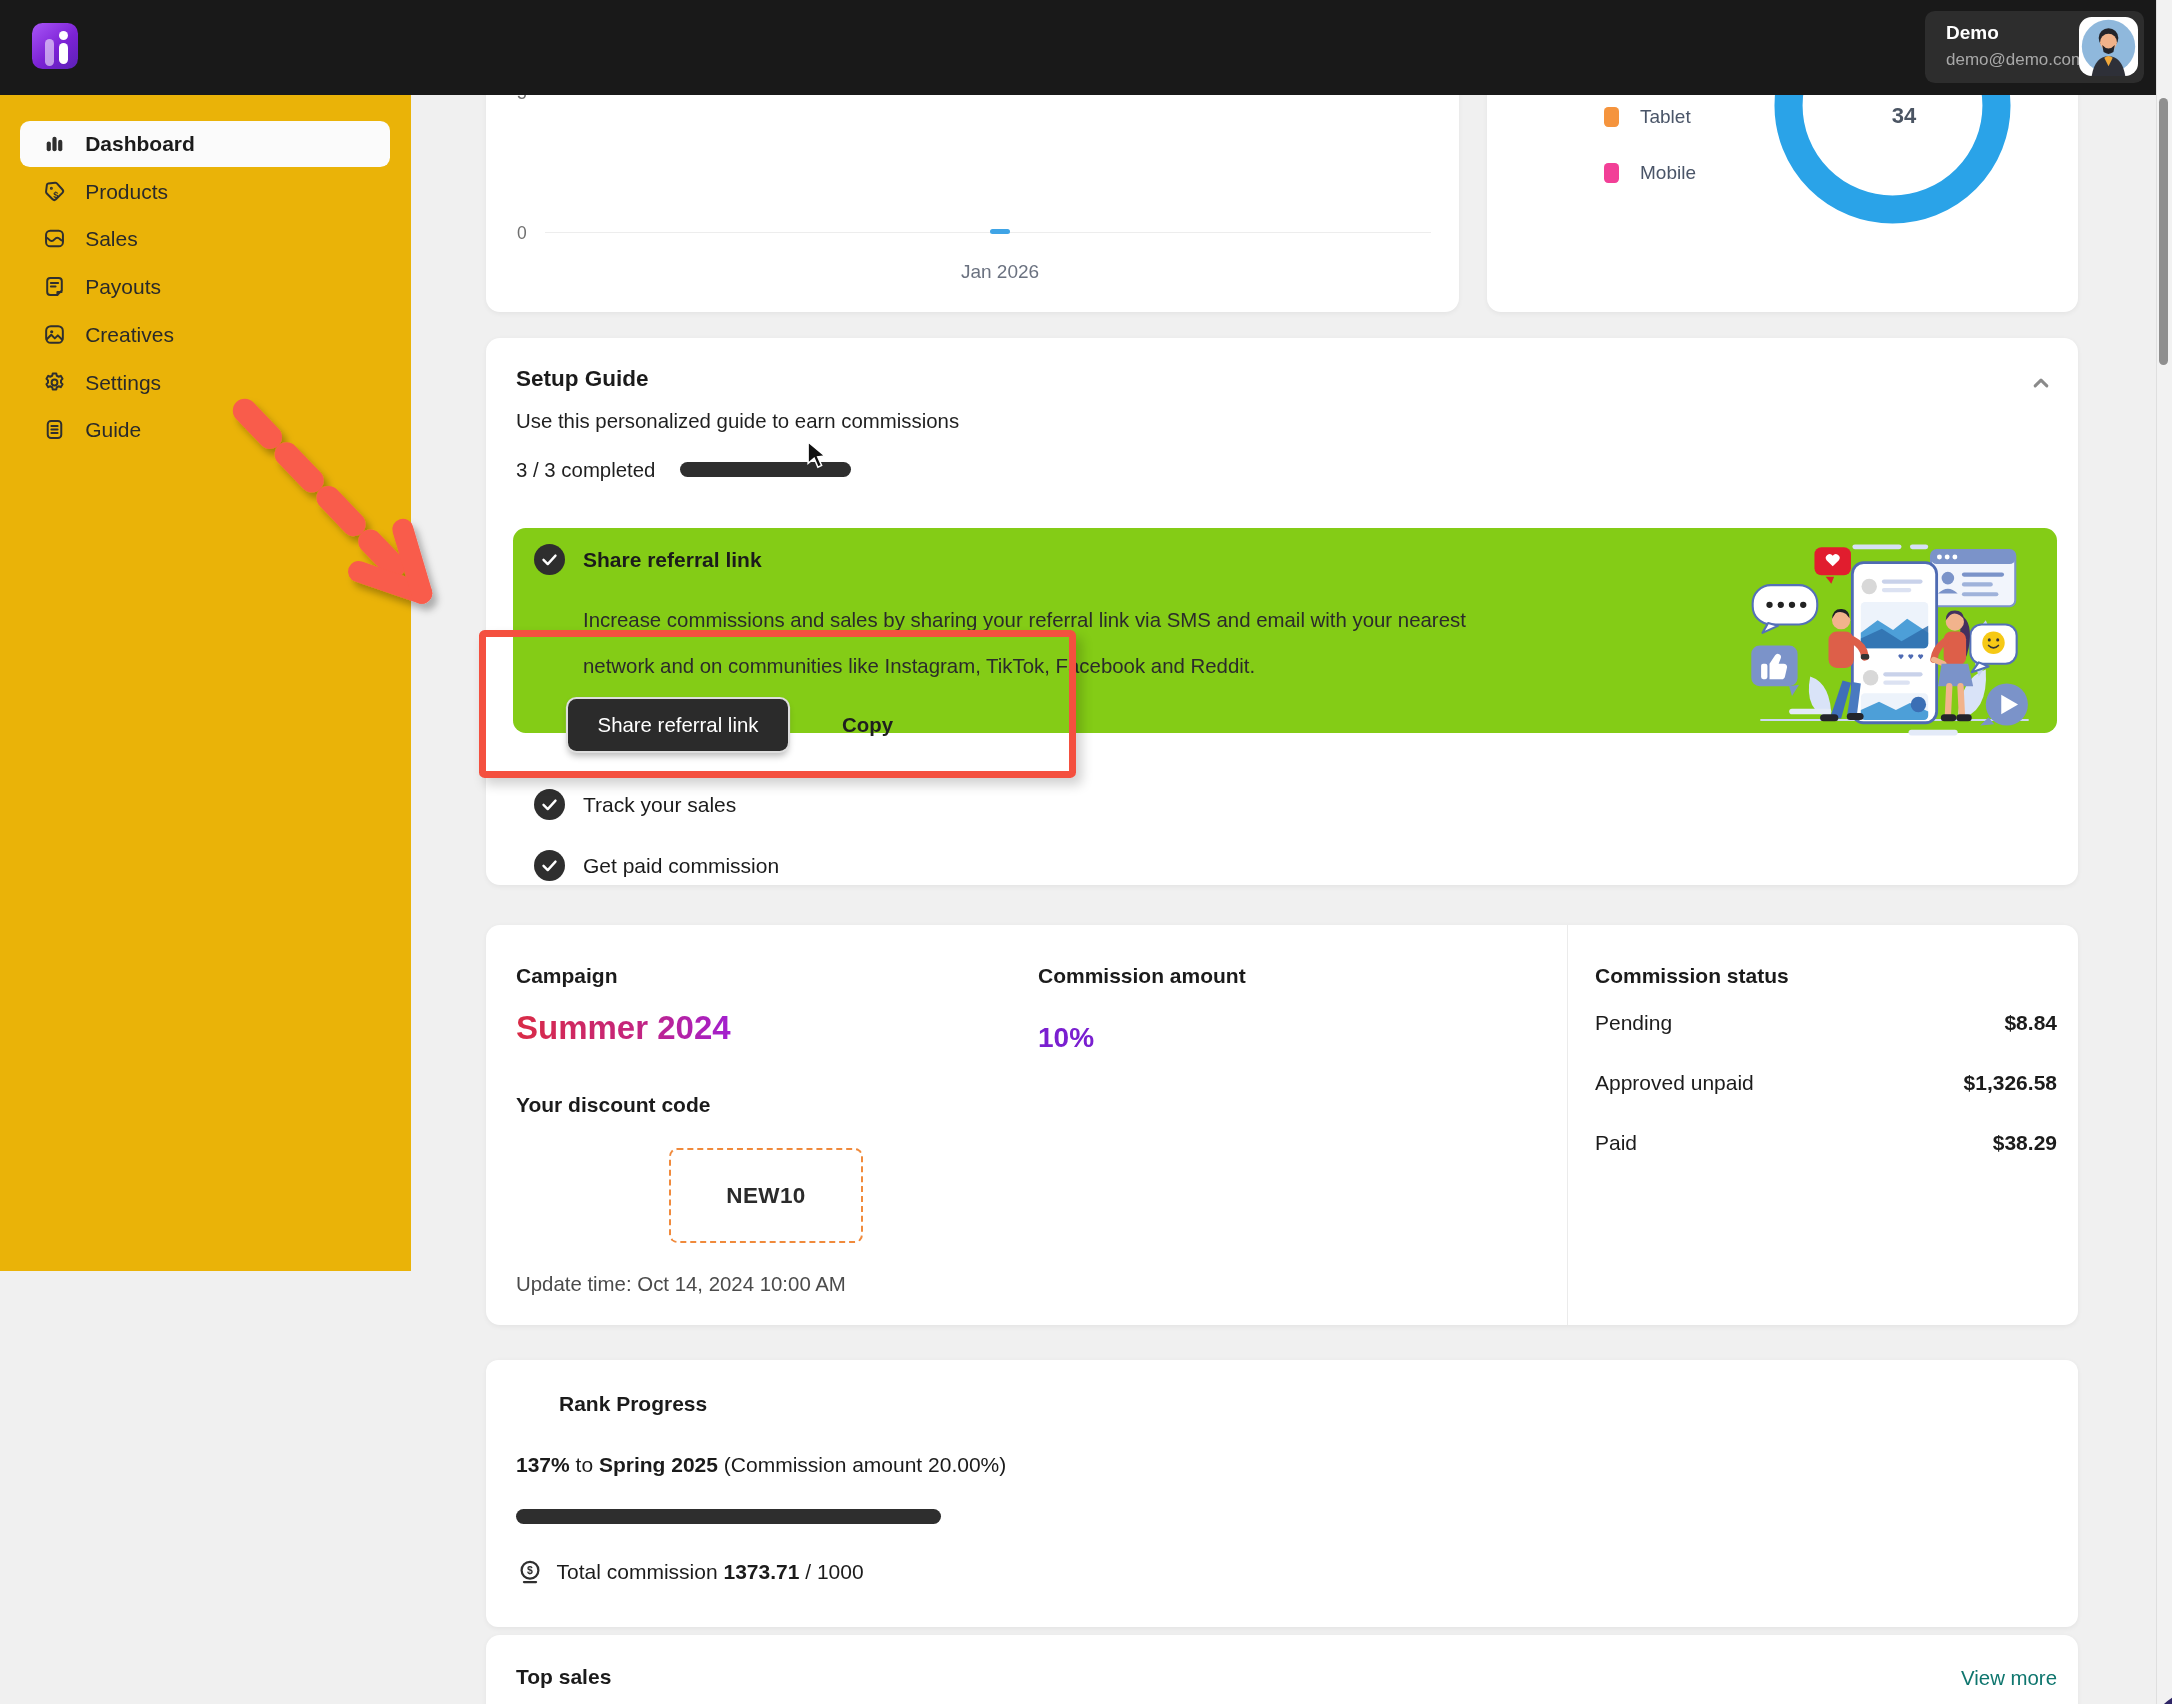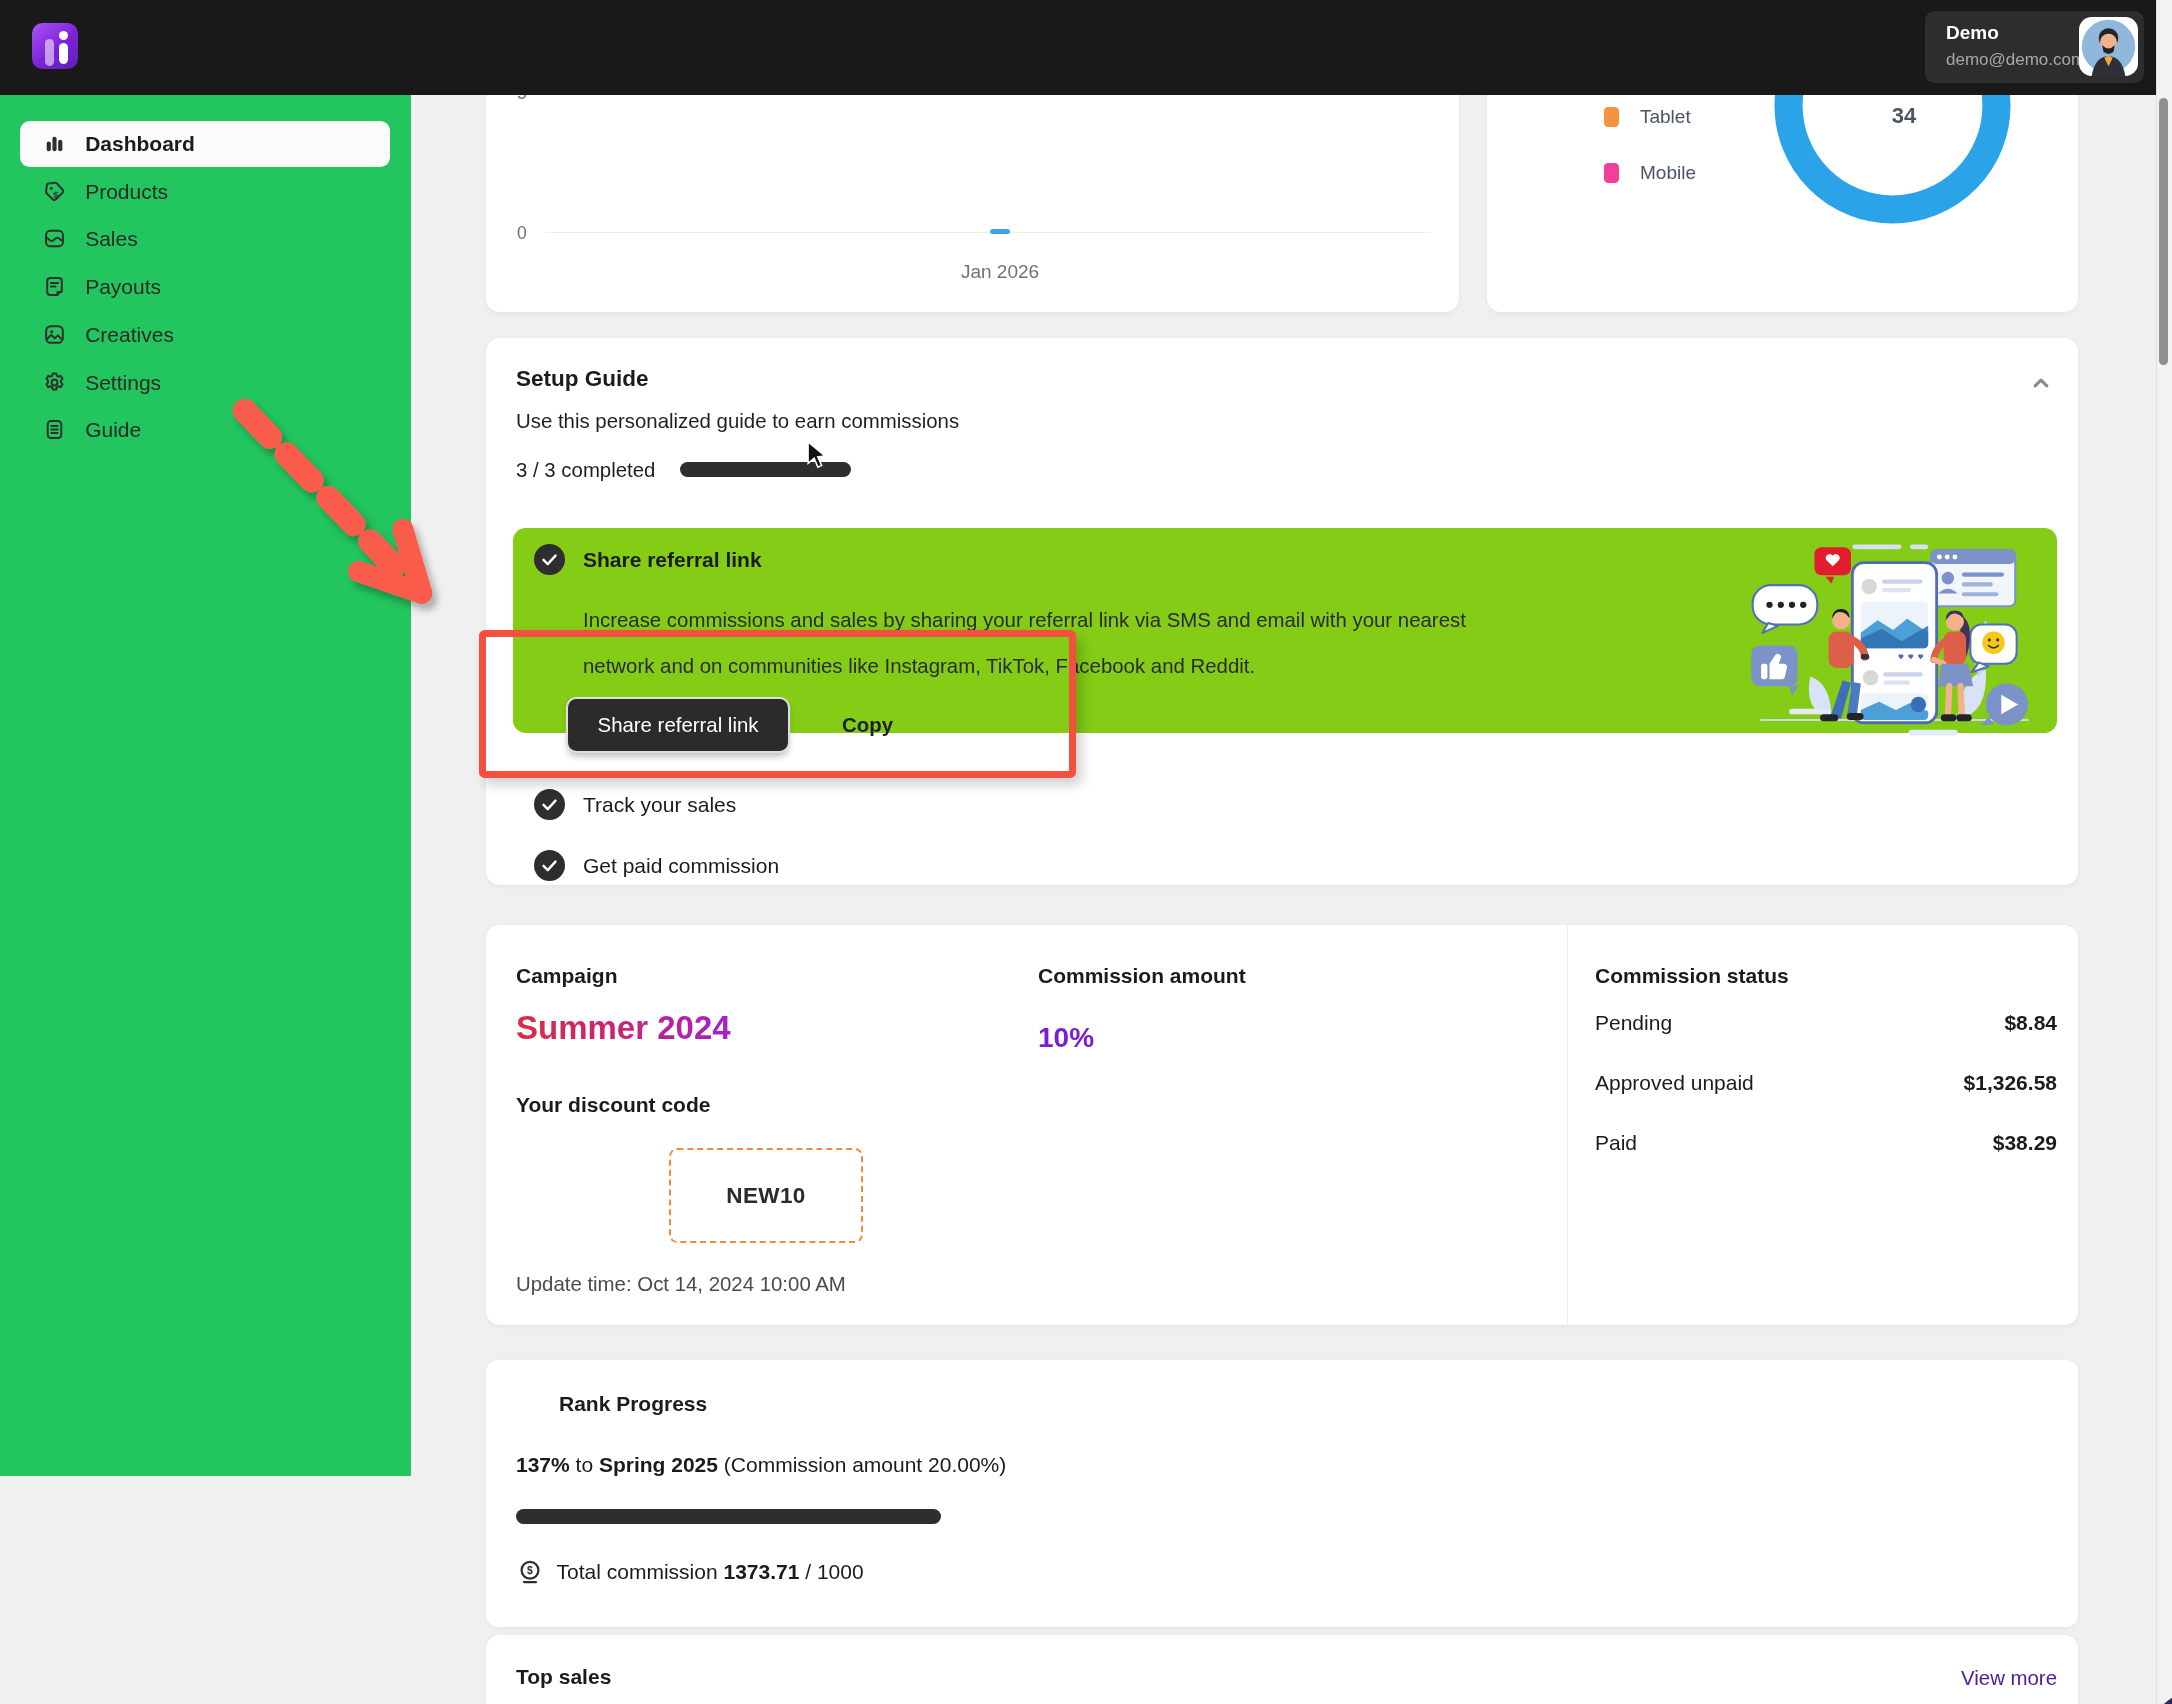--- a/index.html
+++ b/index.html
@@ -12,21 +12,21 @@
         background:linear-gradient(140deg,#a855f7 0%,#7c22d5 55%,#5b21b6 100%);}
   .logo .dot{position:absolute;left:27px;top:7.7px;width:9px;height:9px;border-radius:50%;background:#fff;}
   .logo .bar1{position:absolute;left:27px;top:20.4px;width:9px;height:21px;border-radius:4.9px;background:#fff;}
   .logo .bar2{position:absolute;left:13.3px;top:16px;width:9px;height:27px;border-radius:4.9px;background:rgba(255,255,255,.55);}
   .userchip{position:absolute;left:1925px;top:11.2px;width:219px;height:72px;background:#2D2D2D;border-radius:9.8px;cursor:pointer;}
   .userchip .uname{position:absolute;left:21px;top:11.2px;font-size:19px;font-weight:700;color:#fff;}
   .userchip .uemail{position:absolute;left:21px;top:39px;font-size:17px;color:#A8A8A8;}
   .avatarbox{position:absolute;right:6.3px;top:6.3px;width:59px;height:59px;background:#fff;border-radius:12.6px;overflow:hidden;}
 
   
-  .sidebar{position:absolute;left:0;top:95px;width:411px;height:1381px;background:#22c55e;z-index:10;text-decoration:underline;}
+  .sidebar{position:absolute;left:0;top:95px;width:411px;height:1176px;background:#eab308;z-index:10;text-decoration:underline;}
   .side-item{position:absolute;left:19.7px;width:370px;height:46px;border-radius:9.8px;display:flex;align-items:center;
              gap:18px;padding-left:22.5px;box-sizing:border-box;cursor:pointer;color:#2A2A2A;}
   .side-item .lbl{font-size:21px;font-weight:500;}
   .side-item.active{background:#FBFBFB;}
   .side-item.active .lbl{font-weight:700;color:#1B1B1B;}
   .ic{width:25px;height:25px;stroke:#2F2F2F;fill:none;stroke-width:1.9;stroke-linecap:round;stroke-linejoin:round;flex:0 0 auto;}
 
   
   .scrolltrack{position:absolute;right:0;top:0;width:15.4px;height:100%;background:#F2F2F2;border-left:0.7px solid #DFDFDF;z-index:50;}
   .scrollthumb{position:absolute;left:2.8px;top:98px;width:9px;height:267px;border-radius:4.9px;background:#8F8F8F;cursor:pointer;}
@@ -94,21 +94,21 @@
   
   .rank-title{position:absolute;left:73px;top:32px;font-size:21px;font-weight:700;color:#1B1B1B;}
   .rank-line{position:absolute;left:30px;top:93px;font-size:21px;color:#1B1B1B;}
   .rank-line b{font-weight:700;}
   .rank-bar{position:absolute;left:30px;top:149px;width:425px;height:14.7px;border-radius:7.7px;background:#2E2E2E;}
   .total-row{position:absolute;left:30px;top:198px;display:flex;align-items:center;gap:12.6px;font-size:21px;color:#1B1B1B;}
   .total-row b{font-weight:700;}
 
   
   .ts-title{position:absolute;left:30px;top:29.5px;font-size:21px;font-weight:700;color:#1B1B1B;}
-  .ts-link{position:absolute;right:21px;top:32px;font-size:20.4px;font-weight:500;color:#4c1d95;cursor:pointer;text-decoration:none;}
+  .ts-link{position:absolute;right:21px;top:32px;font-size:20.4px;font-weight:500;color:#0f766e;cursor:pointer;text-decoration:none;}
 
   
   .red-rect{position:absolute;left:479px;top:630px;width:597px;height:148px;border:7px solid #F4503F;border-radius:5.6px;
             box-shadow:5.6px 7px 11.2px rgba(0,0,0,.18);z-index:22;box-sizing:border-box;}
   .arrow-svg{position:absolute;left:204px;top:372px;z-index:25;}
   .cursor-svg{position:absolute;left:804px;top:441px;z-index:26;}
   .chat-bubble{position:absolute;left:2146px;top:1689px;width:112px;height:112px;border-radius:50%;background:#2F2566;z-index:55;cursor:pointer;}
 </style>
 </head>
 <body>

